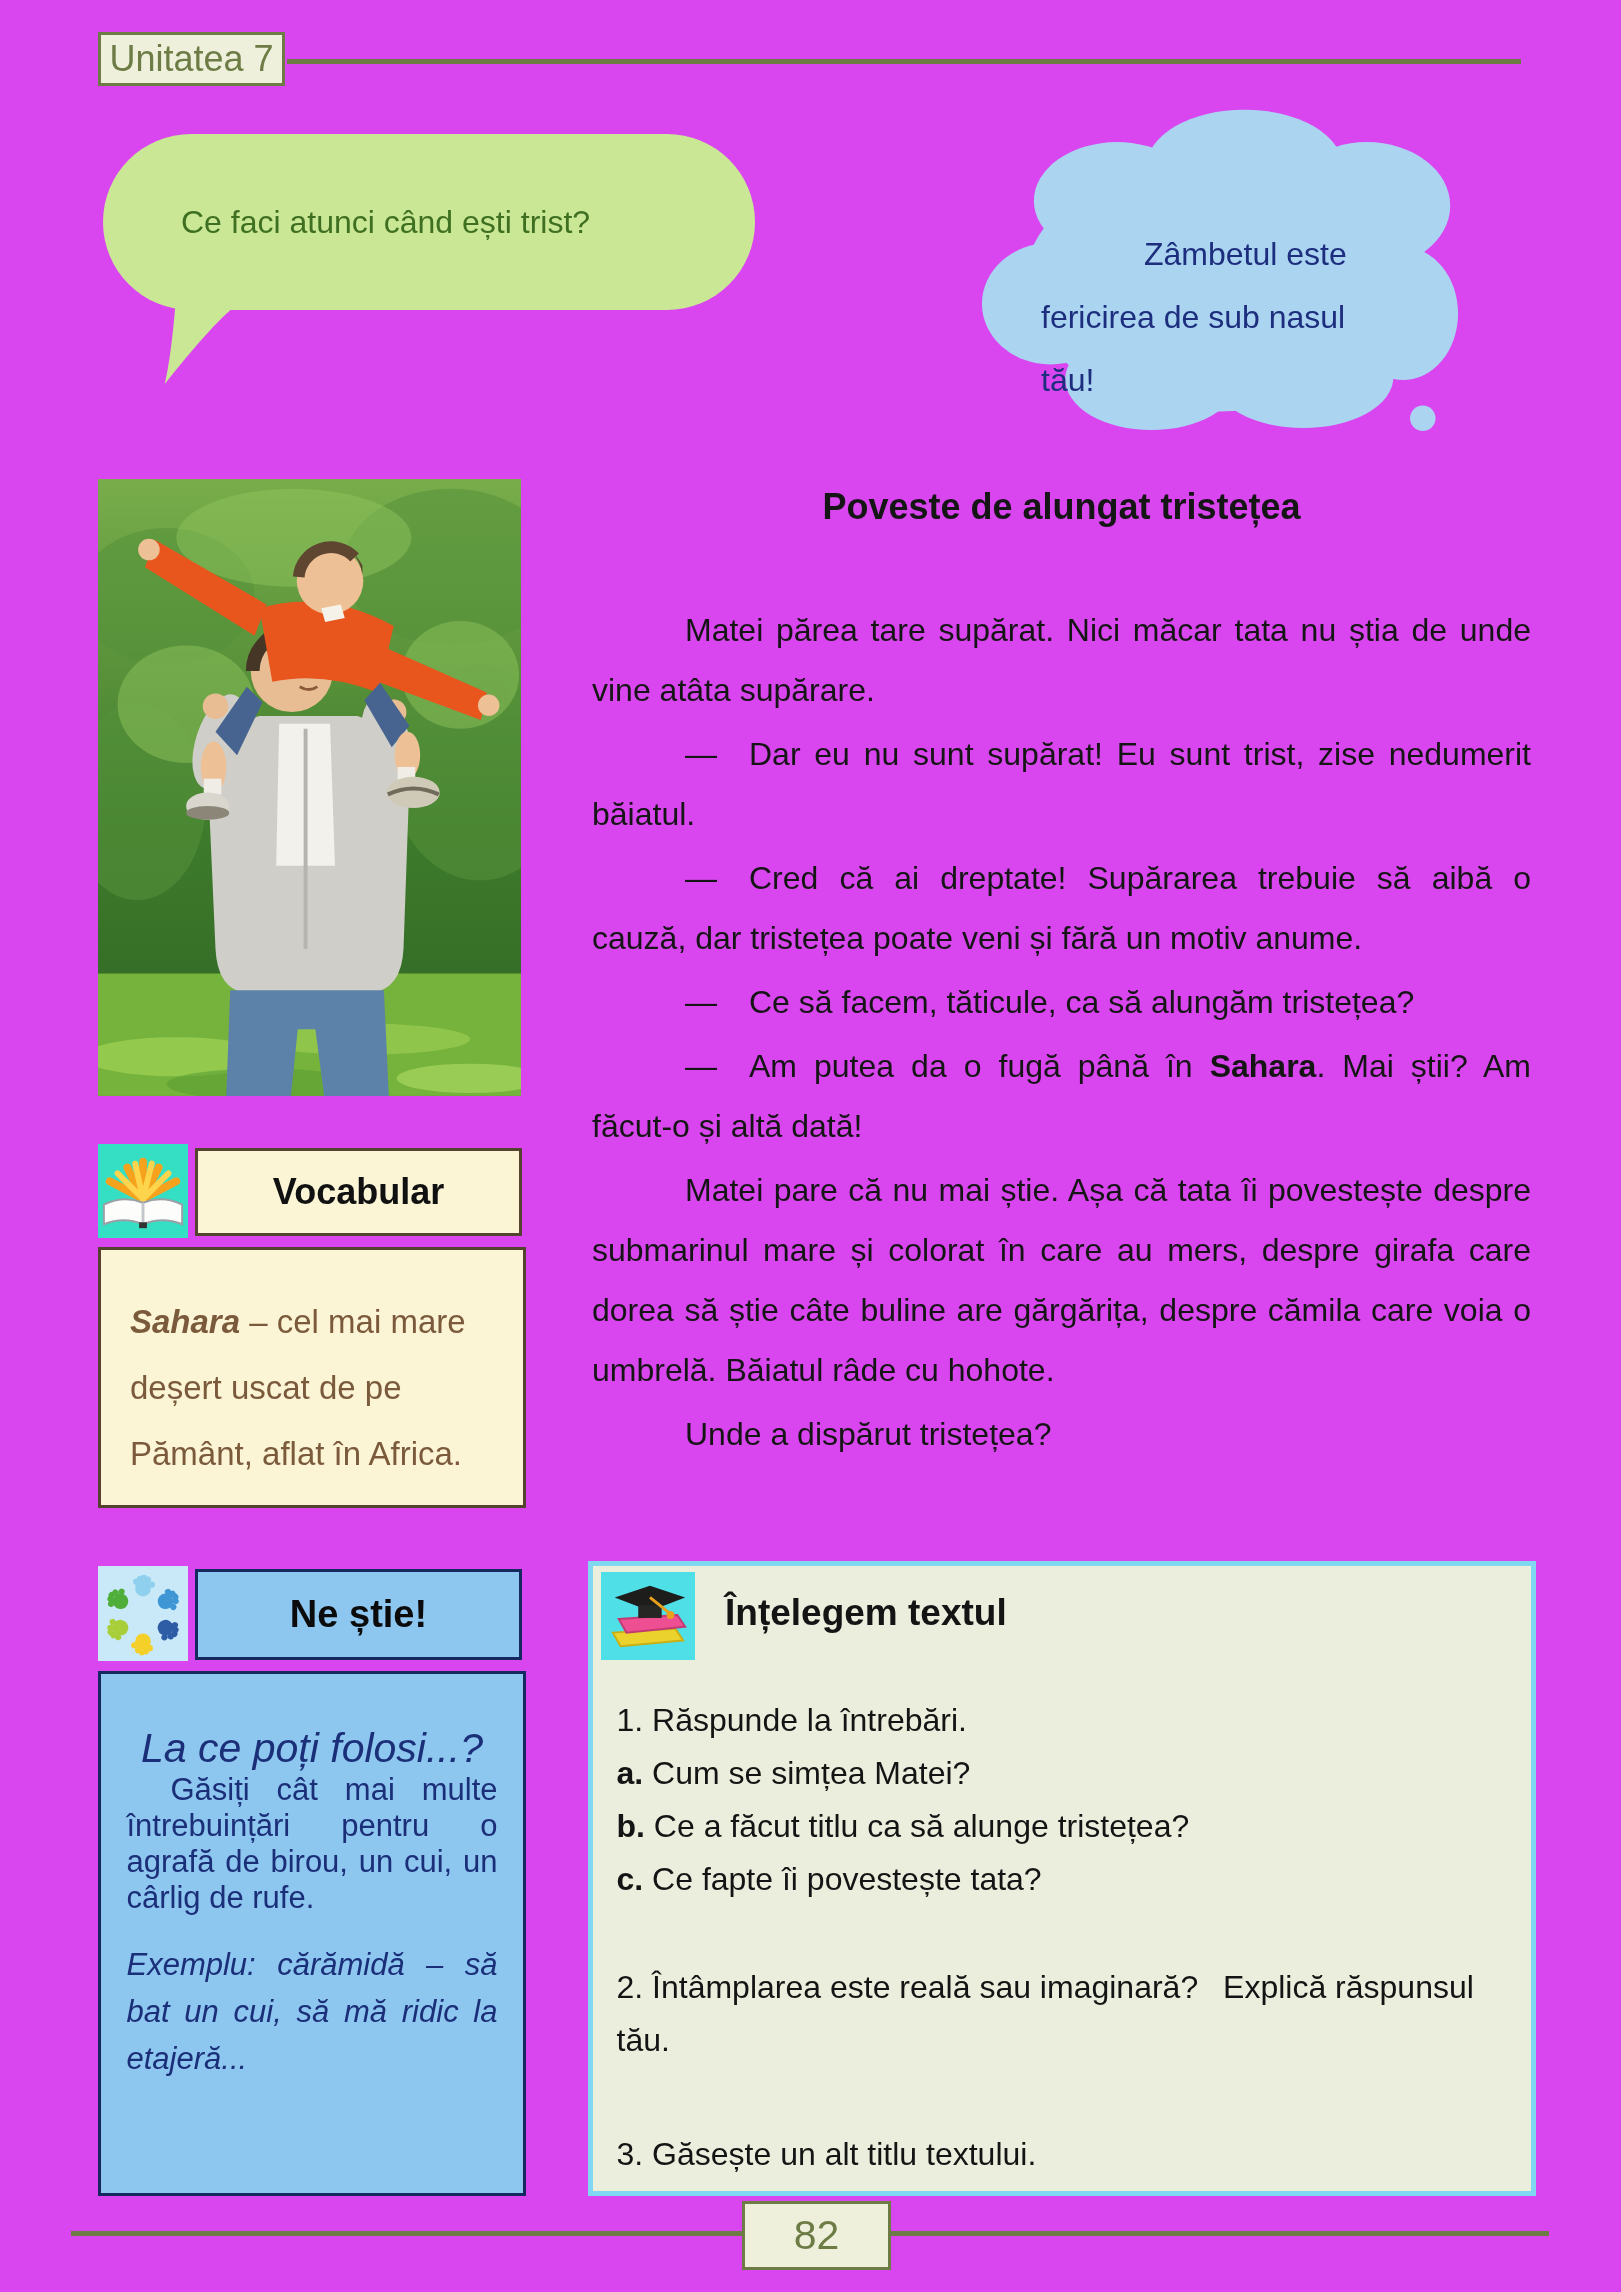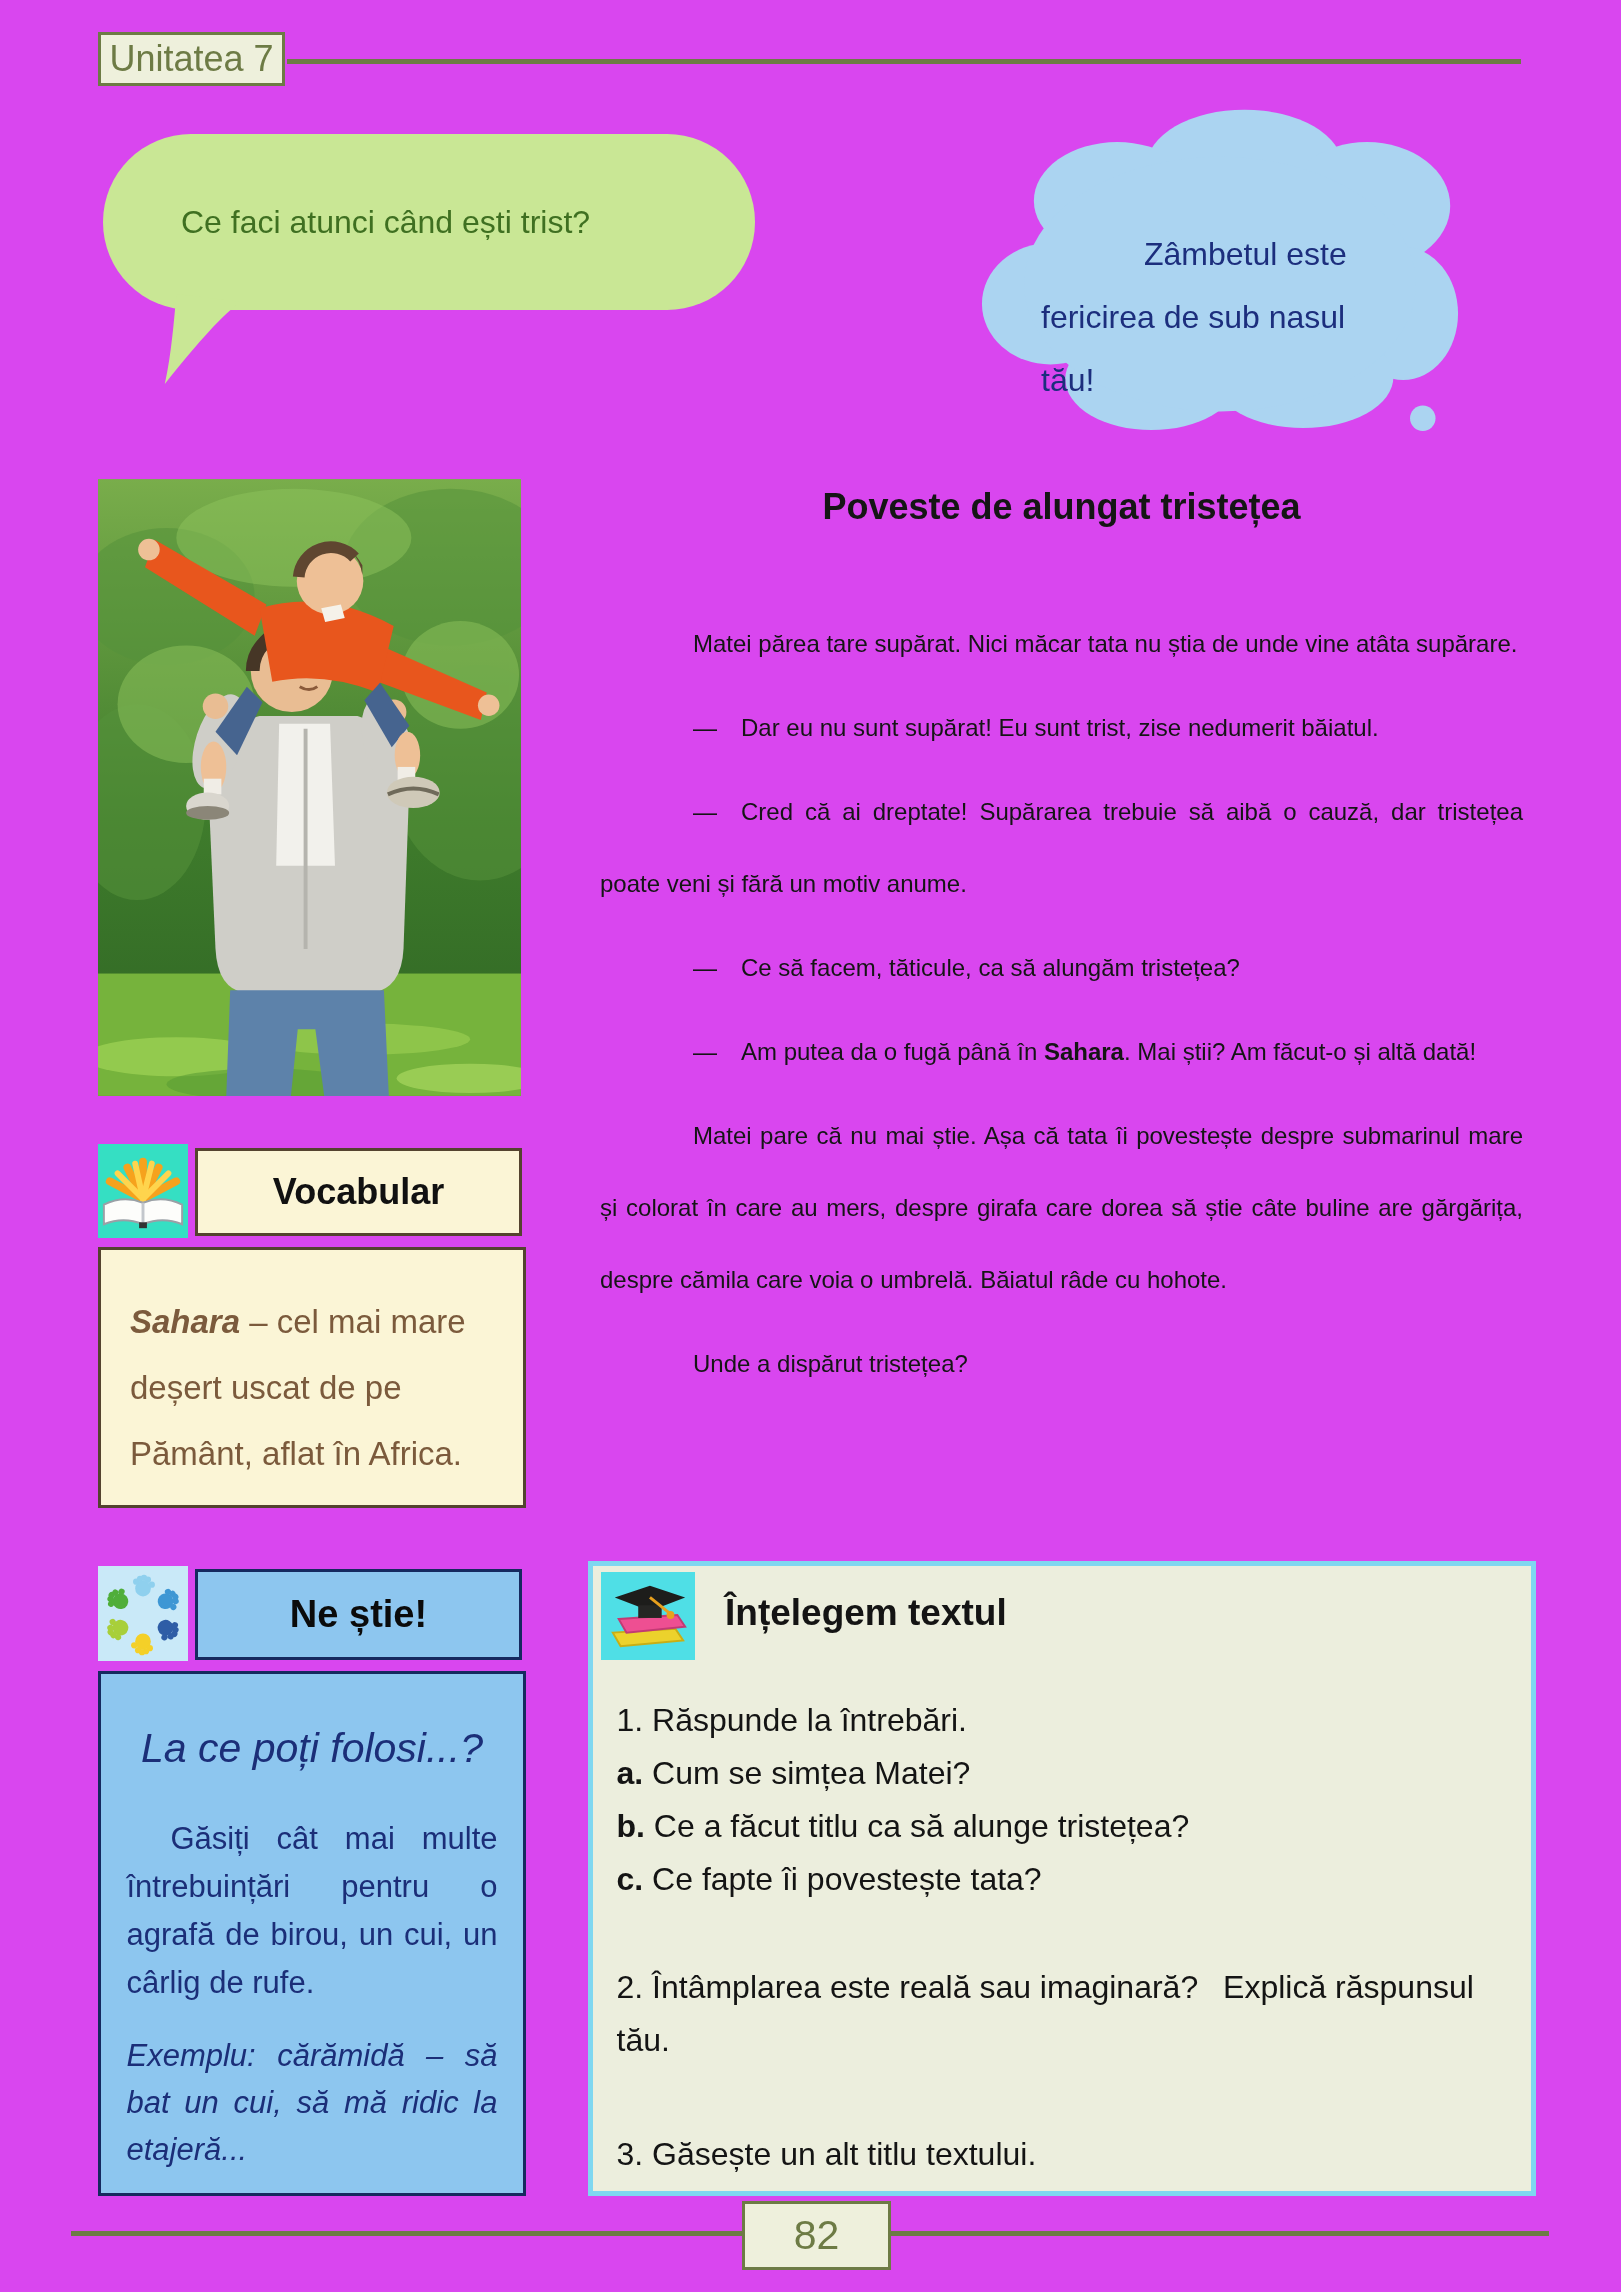--- a/index.html
+++ b/index.html
@@ -28,21 +28,21 @@
   .cloud-text{
     position:absolute;left:1041px;top:223px;width:392px;
     font-size:32px;line-height:63px;color:#1c2e7d;
   }
   .cloud-text .l1{padding-left:103px;}
   
   .photo{position:absolute;left:98px;top:479px;width:423px;height:617px;}
   
   .story{position:absolute;left:588px;top:480px;width:947px;color:#151515;}
   .story-title{font-size:36px;font-weight:bold;text-align:center;height:116px;padding-top:5.9px;box-sizing:border-box;}
-  .story p{margin:12px;font-size:24px;line-height:72px;text-align:justify;text-indent:93px;}
+  .story p{margin:4px;font-size:32px;line-height:60px;text-align:justify;text-indent:93px;}
   .story .b{font-weight:bold;}
   
   .icon-tile{position:absolute;display:flex;align-items:center;justify-content:center;}
   .vocab-icon{left:98px;top:1144px;width:90px;height:94px;background:#35dfc3;}
   .vocab-header{
     position:absolute;left:195px;top:1148px;width:327px;height:88px;
     background:#fbf5d6;border:3.9px solid #54432f;box-sizing:border-box;
     display:flex;align-items:center;justify-content:center;
     font-size:36px;font-weight:bold;color:#111;
   }
@@ -58,21 +58,21 @@
     background:#8dc6ef;border:3.9px solid #16295f;box-sizing:border-box;
     display:flex;align-items:center;justify-content:center;
     font-size:38px;font-weight:bold;color:#0b0b0b;
   }
   .play-box{
     position:absolute;left:98px;top:1671px;width:428px;height:525px;
     background:#8dc6ef;border:3.9px solid #16295f;box-sizing:border-box;
     padding:0 25.5px;color:#1b2e78;font-size:31px;
   }
   .play-question{font-style:italic;text-align:center;margin-top:51px;font-size:41px;}
-  .play-task{margin-top:43px;text-align:justify;text-indent:44px;line-height:48px;}
+  .play-task{text-align:justify;text-indent:44px;line-height:36px;}
   .play-example{margin-top:25px;font-style:italic;text-align:justify;line-height:47px;}
   
   .comp-box{
     position:absolute;left:588px;top:1561px;width:948px;height:635px;
     background:#eceedd;border:5.9px solid #7fd7f0;box-sizing:border-box;color:#141414;
   }
   .comp-icon{left:7.8px;top:5.9px;width:94px;height:88px;background:#4fdfe6;position:absolute;}
   .comp-title{position:absolute;left:132px;top:26px;font-size:37px;font-weight:bold;}
   .comp-list{position:absolute;left:23.5px;top:118px;width:897px;font-size:32px;line-height:53px;}
   .comp-list .q1{margin-top:9.8px;}

